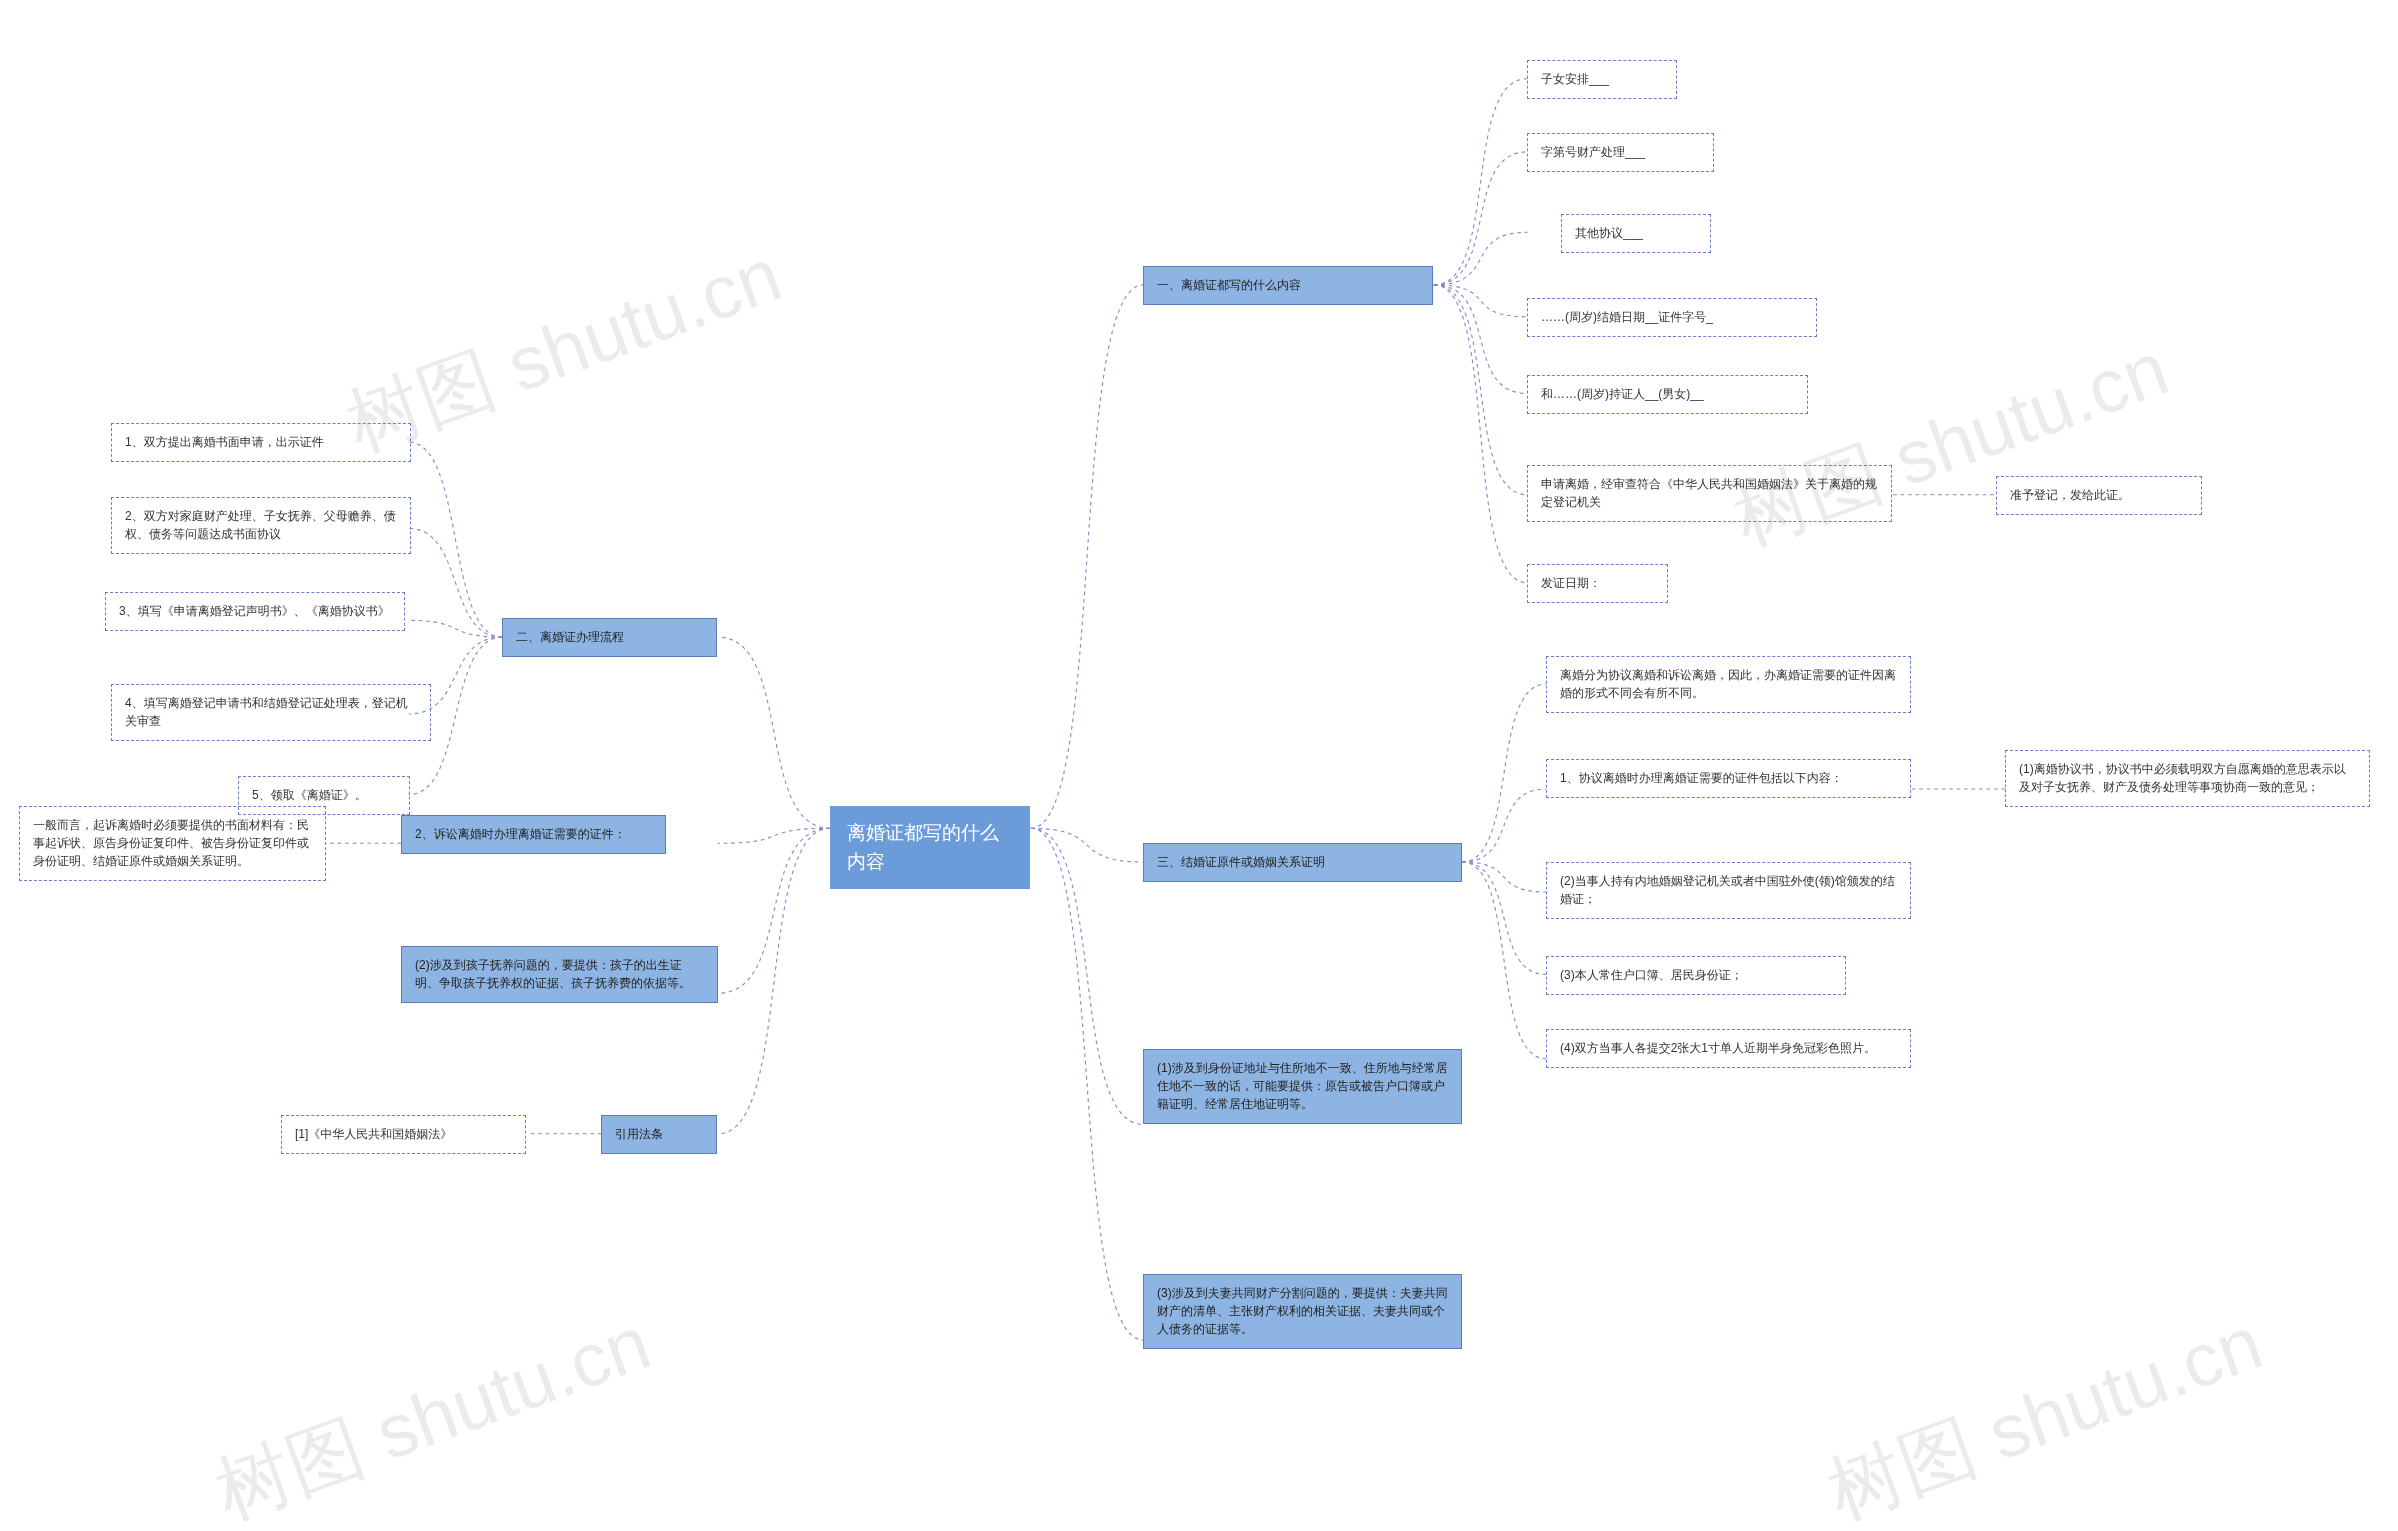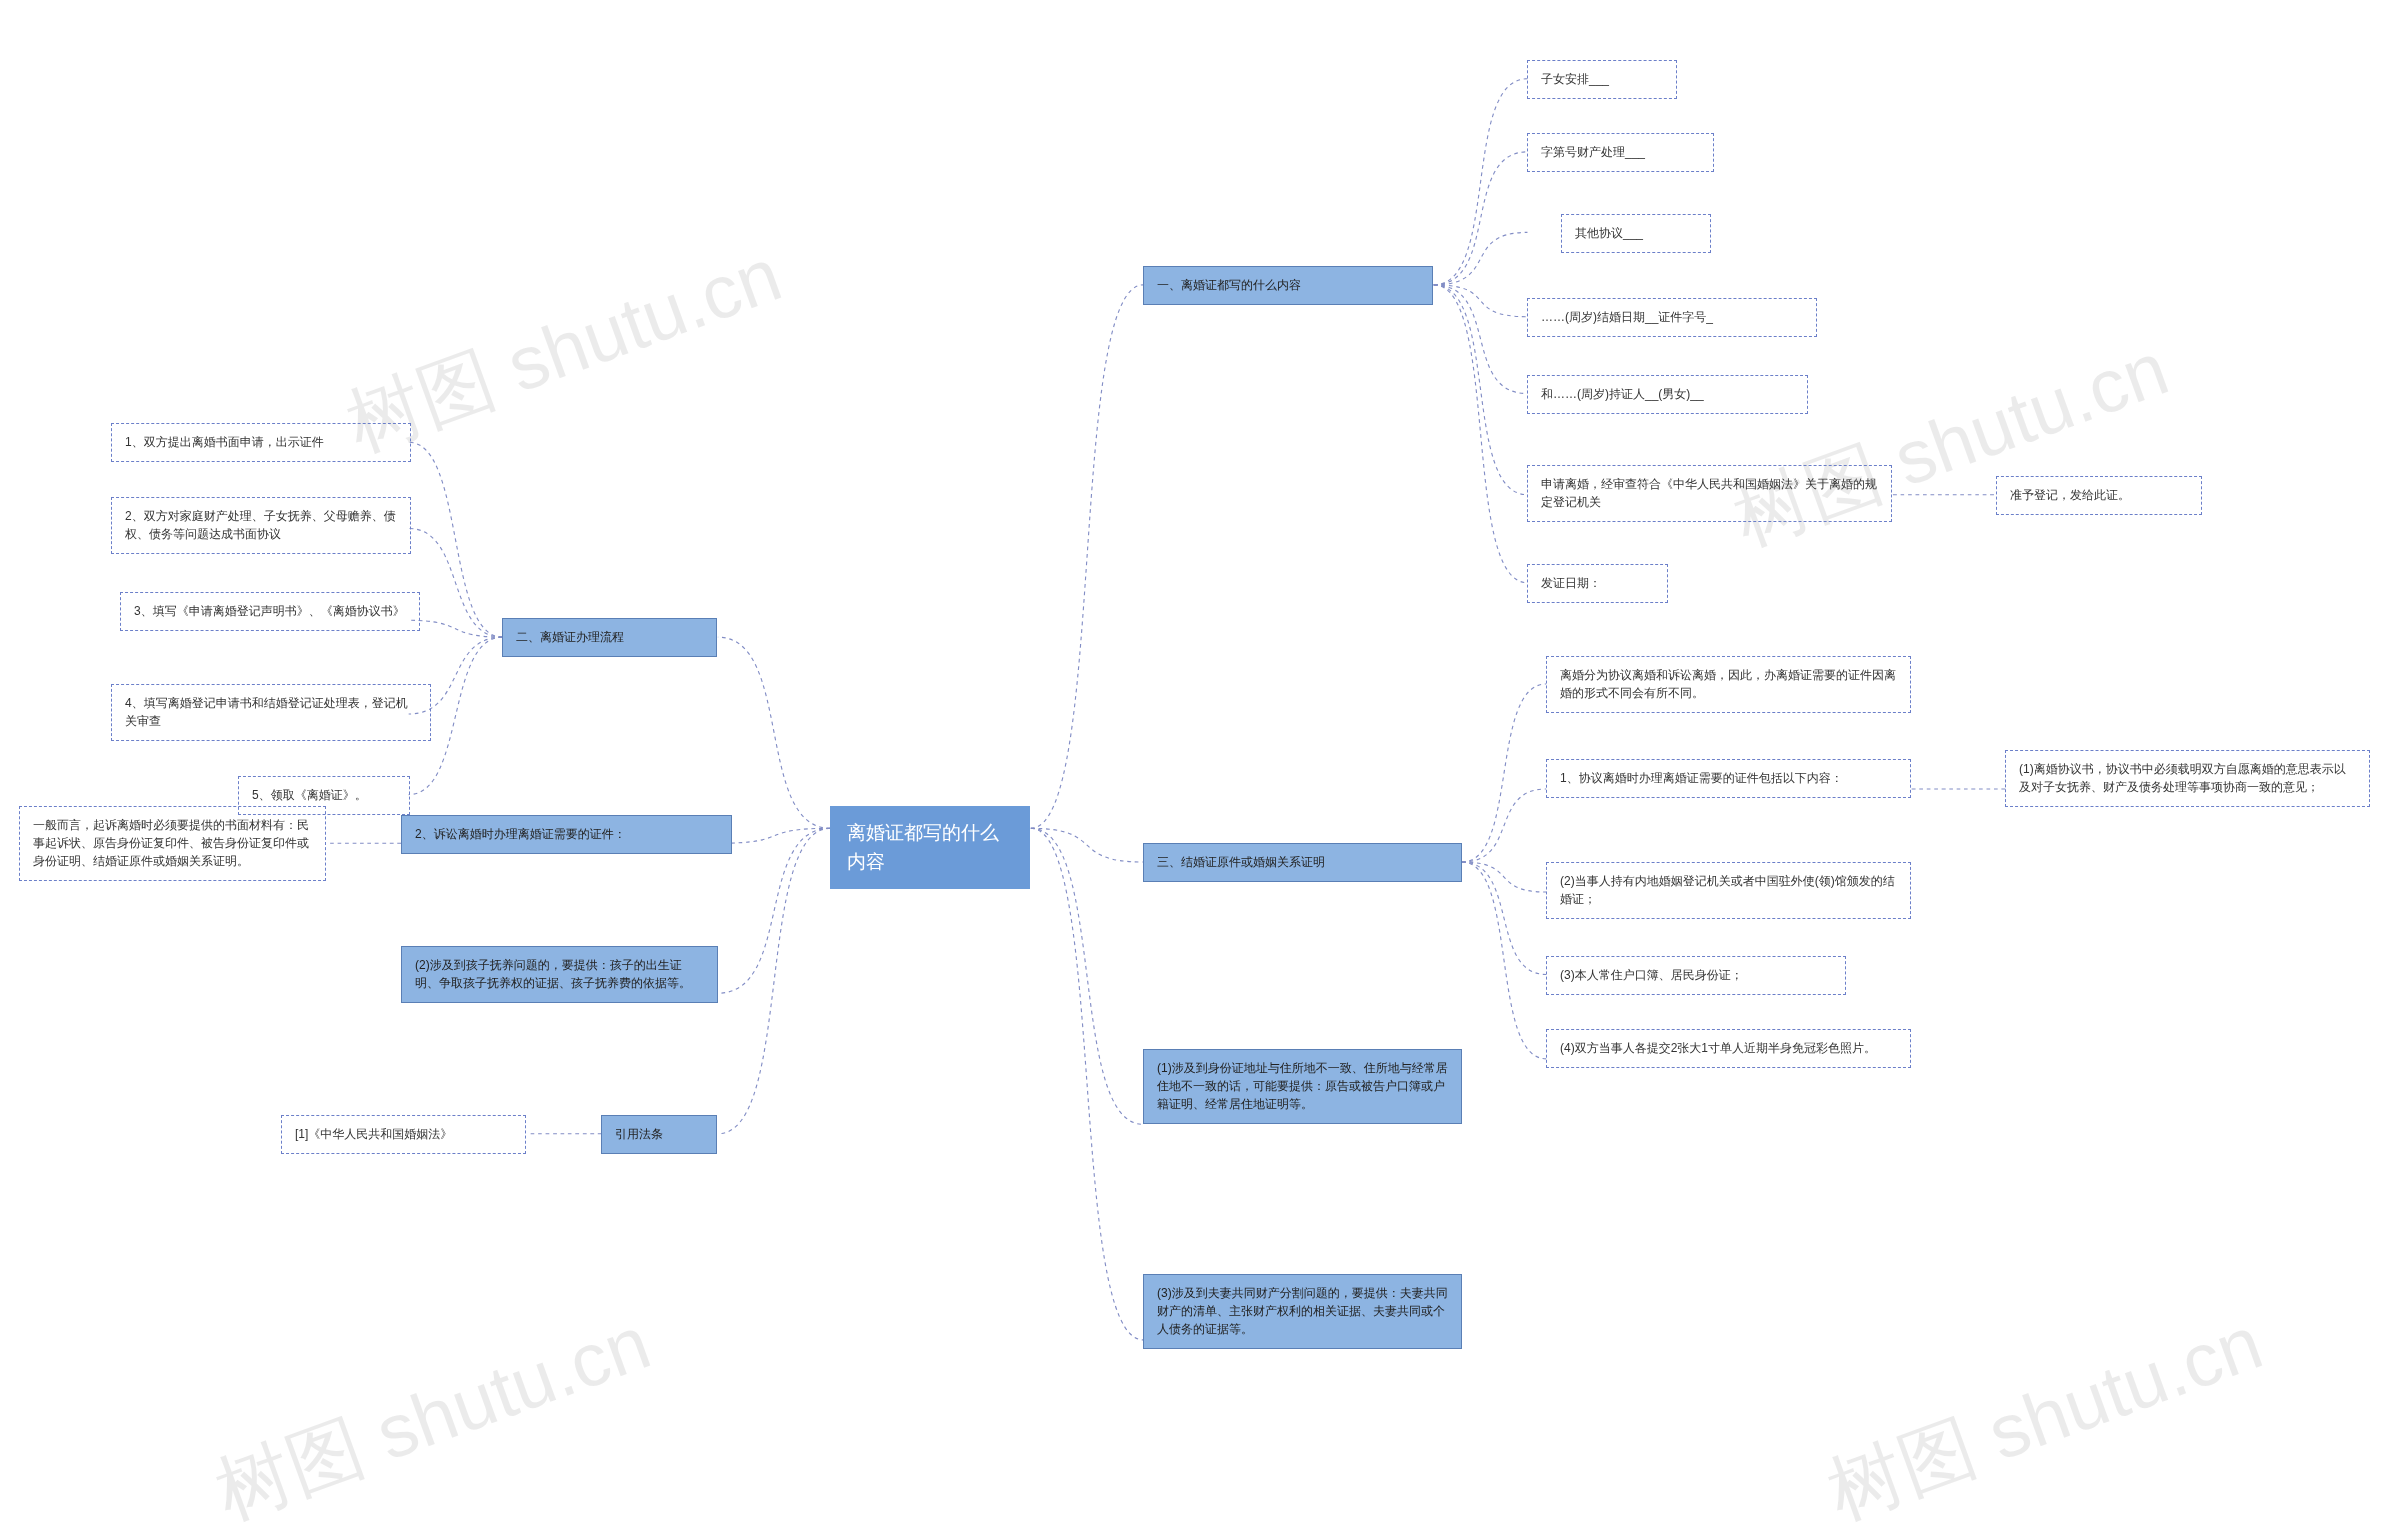--- a/index.html
+++ b/index.html
@@ -132,24 +132,24 @@
 <div class="node" style="left:1546px; top:862px; width:365px;">(2)当事人持有内地婚姻登记机关或者中国驻外使(领)馆颁发的结婚证；</div>
 <div class="node" style="left:1546px; top:956px; width:300px;">(3)本人常住户口簿、居民身份证；</div>
 <div class="node" style="left:1546px; top:1029px; width:365px;">(4)双方当事人各提交2张大1寸单人近期半身免冠彩色照片。</div>
 
 <div class="node primary solid" style="left:1143px; top:1049px; width:319px;">(1)涉及到身份证地址与住所地不一致、住所地与经常居住地不一致的话，可能要提供：原告或被告户口簿或户籍证明、经常居住地证明等。</div>
 <div class="node primary solid" style="left:1143px; top:1274px; width:319px;">(3)涉及到夫妻共同财产分割问题的，要提供：夫妻共同财产的清单、主张财产权利的相关证据、夫妻共同或个人债务的证据等。</div>
 
 <div class="node primary solid" style="left:502px; top:618px; width:215px;">二、离婚证办理流程</div>
 <div class="node" style="left:111px; top:423px; width:300px;">1、双方提出离婚书面申请，出示证件</div>
 <div class="node" style="left:111px; top:497px; width:300px;">2、双方对家庭财产处理、子女抚养、父母赡养、债权、债务等问题达成书面协议</div>
-<div class="node" style="left:120px; top:592px; width:300px;">3、填写《申请离婚登记声明书》、《离婚协议书》</div>
+<div class="node" style="left:105px; top:592px; width:300px;">3、填写《申请离婚登记声明书》、《离婚协议书》</div>
 <div class="node" style="left:111px; top:684px; width:320px;">4、填写离婚登记申请书和结婚登记证处理表，登记机关审查</div>
 <div class="node" style="left:238px; top:776px; width:172px;">5、领取《离婚证》。</div>
 
-<div class="node primary solid" style="left:401px; top:815px; width:331px;">2、诉讼离婚时办理离婚证需要的证件：</div>
+<div class="node primary solid" style="left:401px; top:815px; width:265px;">2、诉讼离婚时办理离婚证需要的证件：</div>
 <div class="node" style="left:19px; top:806px; width:307px;">一般而言，起诉离婚时必须要提供的书面材料有：民事起诉状、原告身份证复印件、被告身份证复印件或身份证明、结婚证原件或婚姻关系证明。</div>
 
 <div class="node primary solid" style="left:401px; top:946px; width:317px;">(2)涉及到孩子抚养问题的，要提供：孩子的出生证明、争取孩子抚养权的证据、孩子抚养费的依据等。</div>
 
 <div class="node primary solid" style="left:601px; top:1115px; width:116px;">引用法条</div>
 <div class="node" style="left:281px; top:1115px; width:245px;">[1]《中华人民共和国婚姻法》</div>
 
 
 </body></html>

